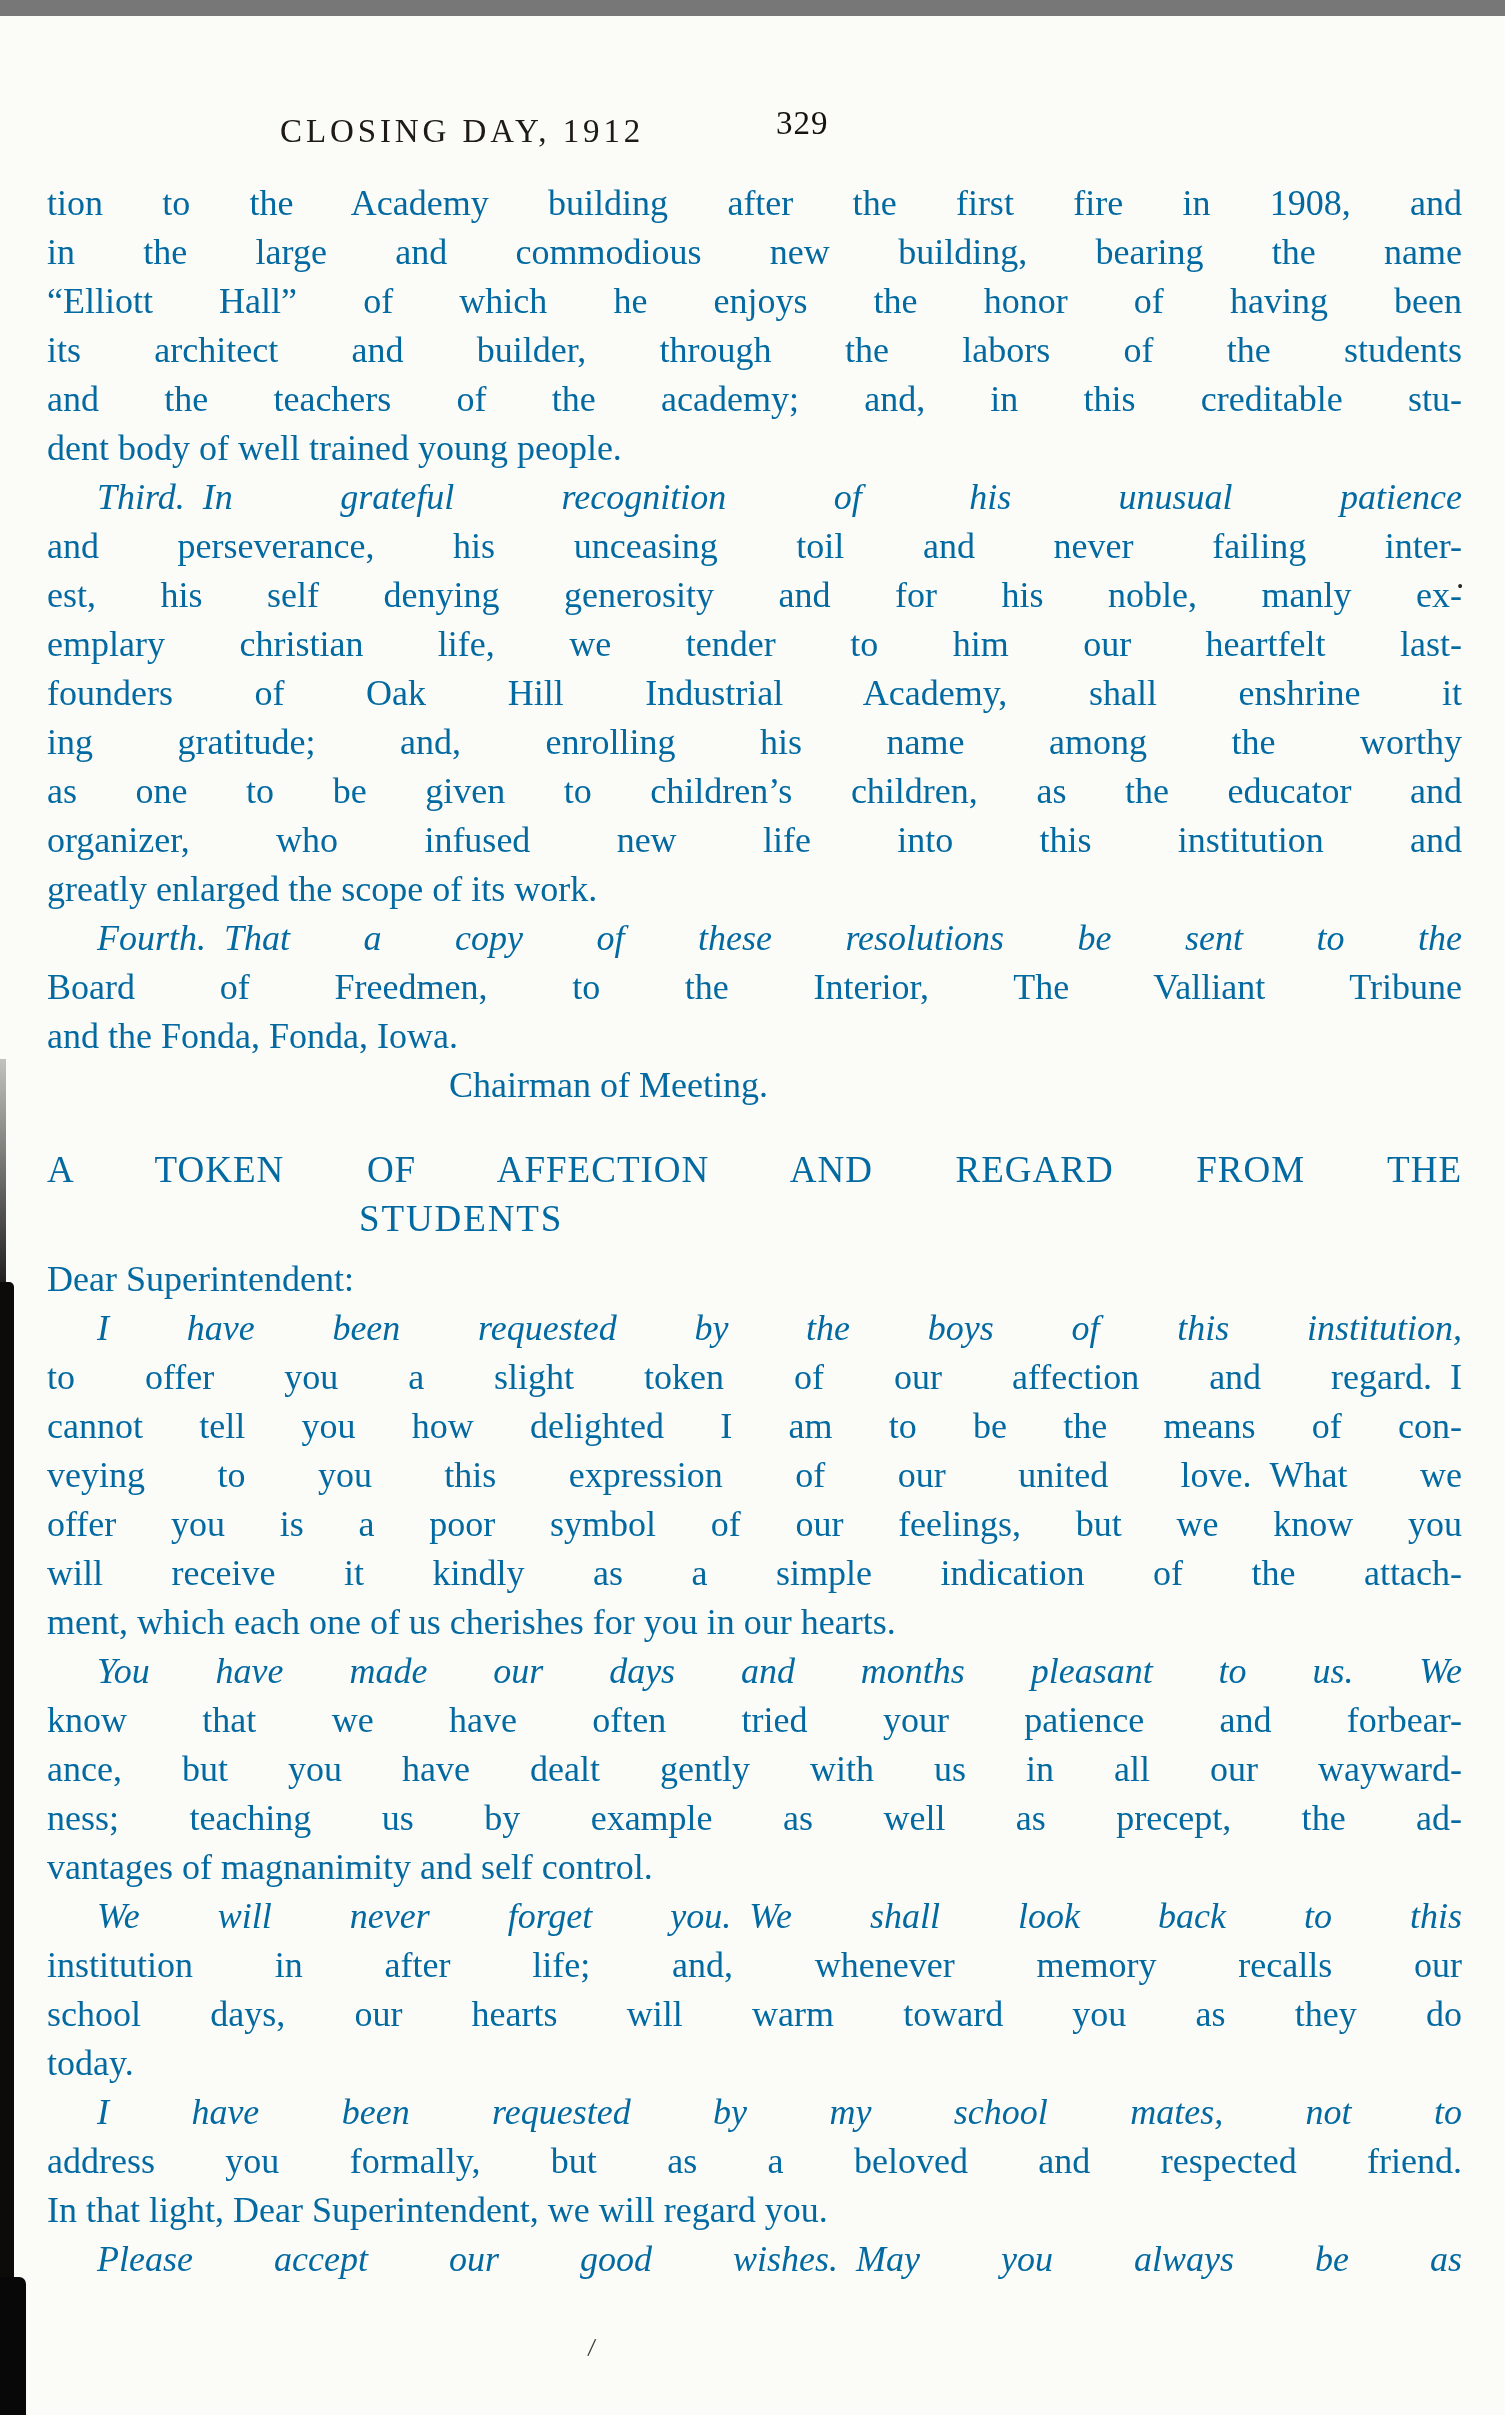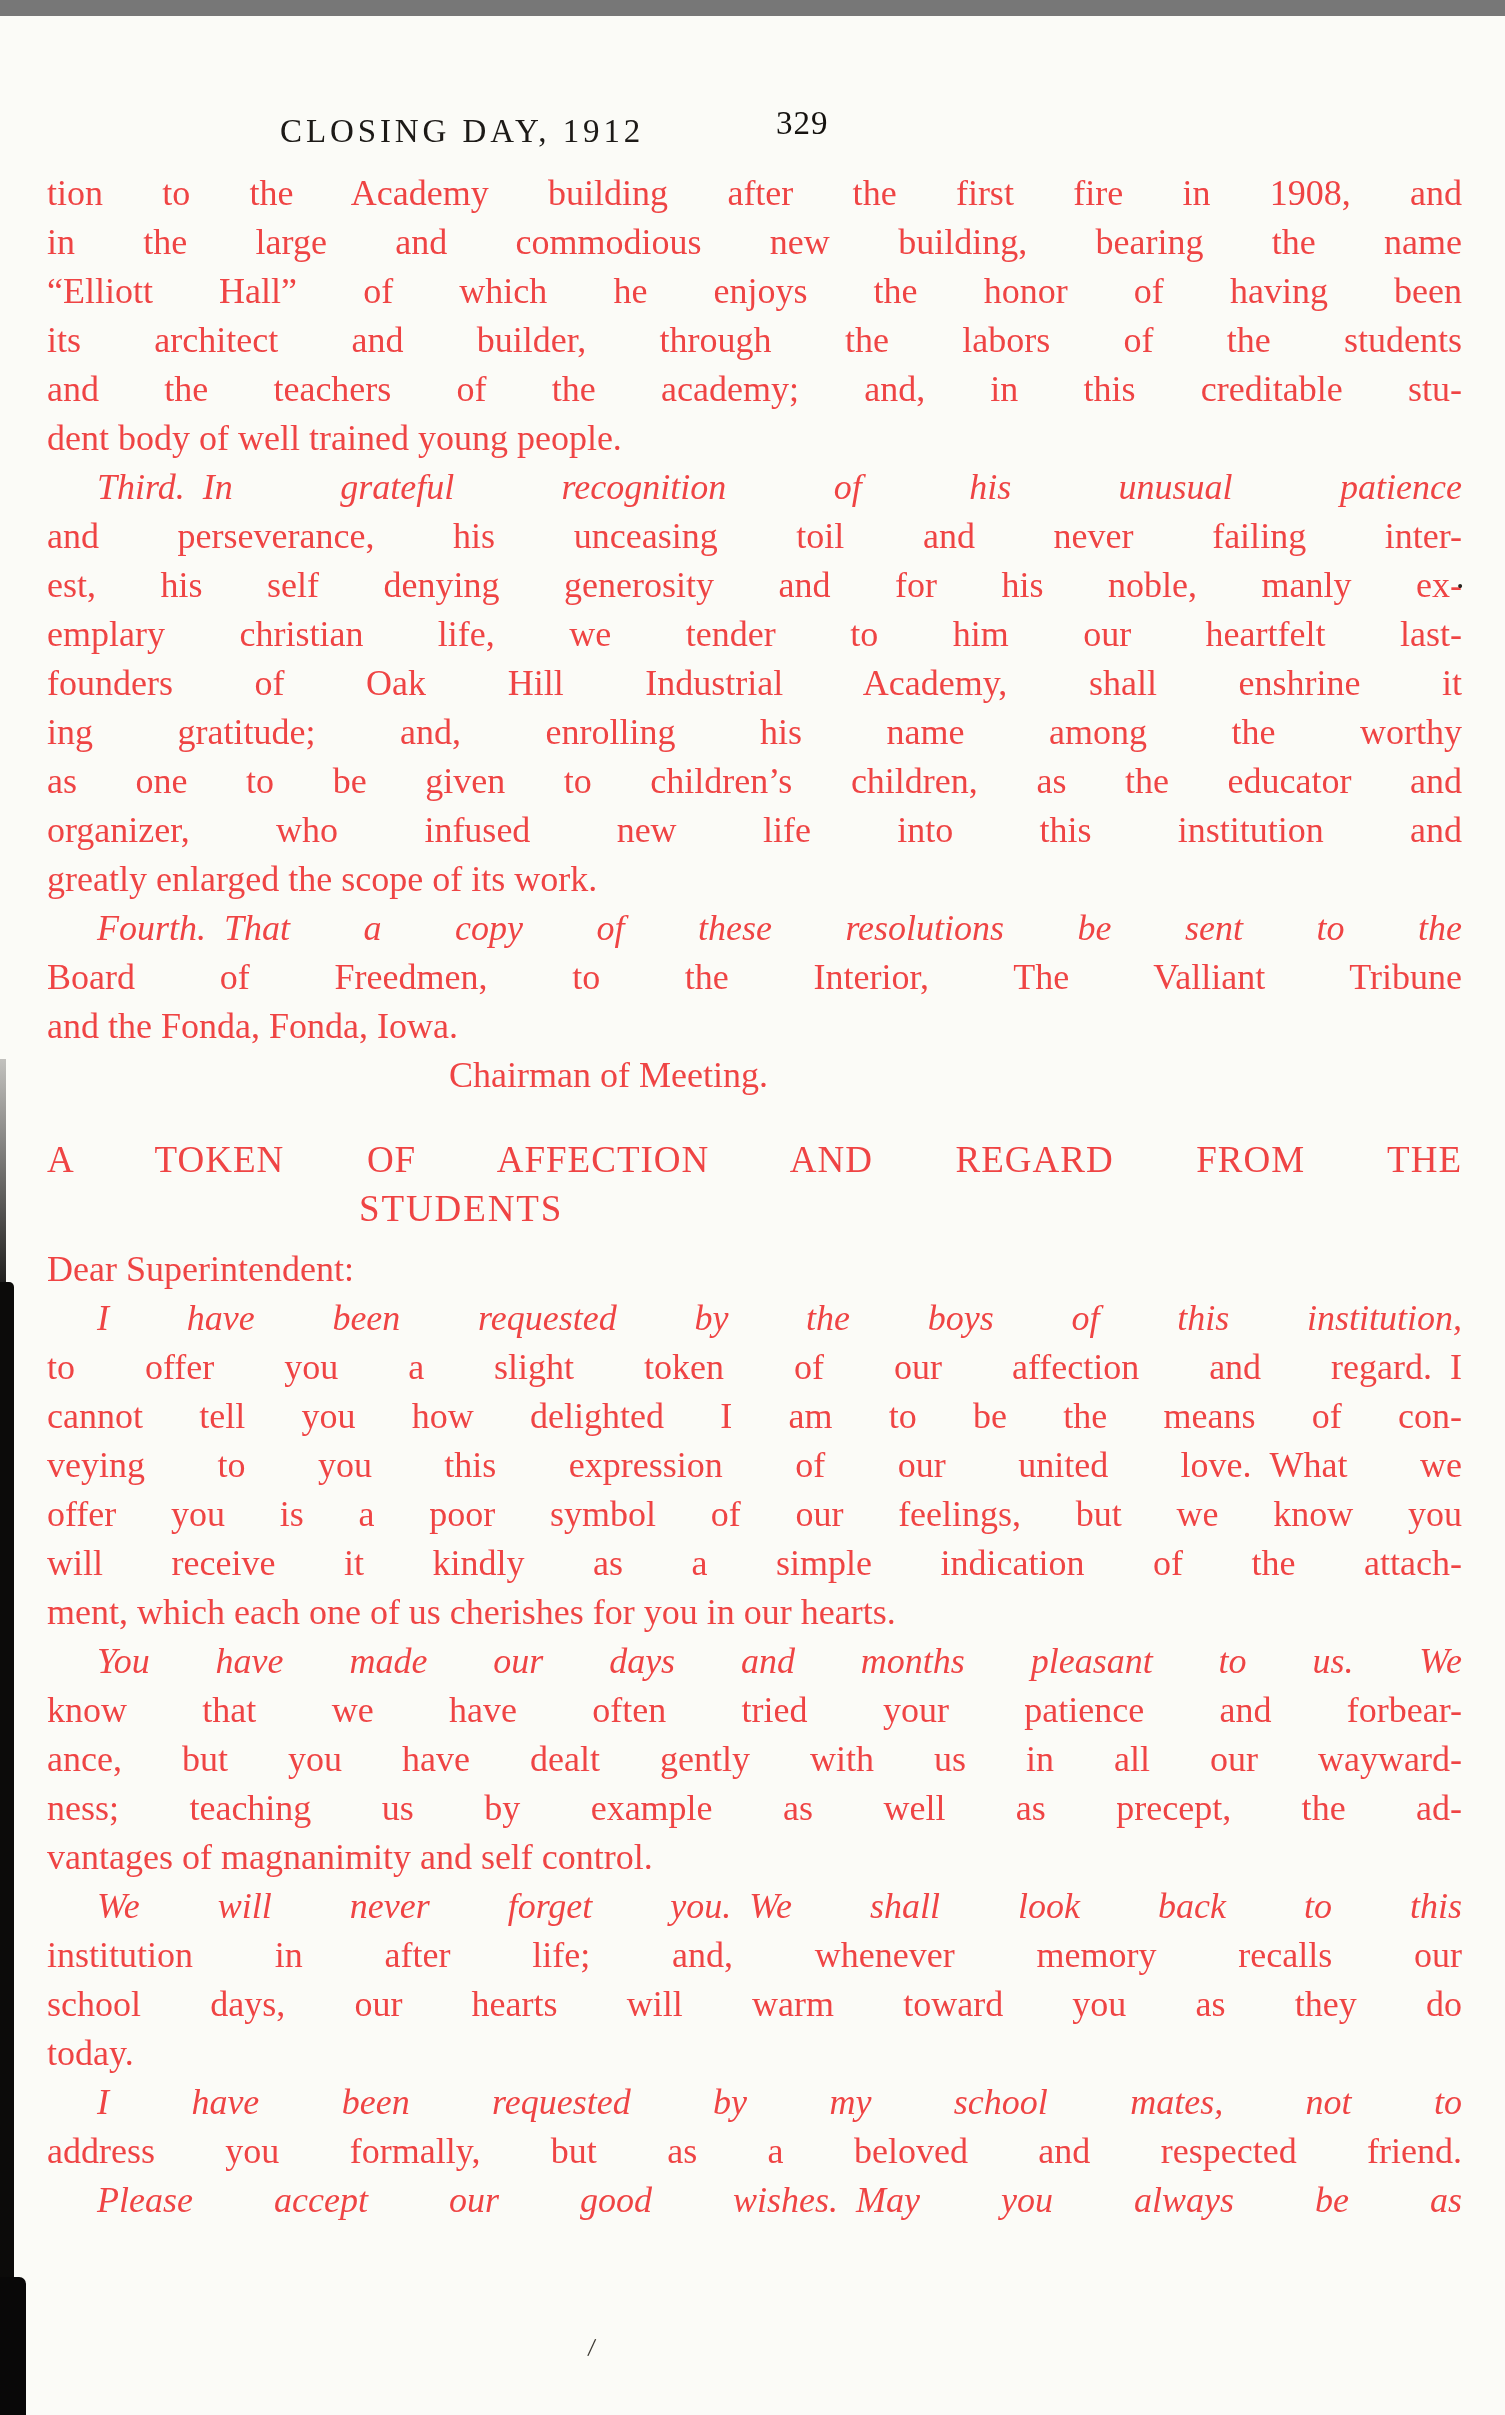--- a/index.html
+++ b/index.html
@@ -19,22 +19,22 @@
   .rh-title {
     position: absolute; left: 280px; top: 7.8px;
     font-size: 33px; letter-spacing: 3.9px; color: #1d1a17; white-space: nowrap;
   }
   .rh-page {
     position: absolute; left: 776px; top: 0px;
     font-size: 33px; letter-spacing: 1px; color: #15120f;
   }
   
   .textblock {
-    position: absolute; left: 47px; top: 153px; width: 1415px;
-    font-size: 36px; line-height: 49px; color: #ef4444;
+    position: absolute; left: 47px; top: 163px; width: 1415px;
+    font-size: 36px; line-height: 49px; color: #0369a1;
   }
   .para { margin: 0; }
   .jline, .lline { display: block; }
   .jline { text-align: justify; text-align-last: justify; }
   .lline { text-align: left; text-align-last: left; }
   .ind { padding-left: 50px; font-style: italic; }
   .sig-name { display: block; margin-left: 330px; white-space: nowrap; }
   .sig-role { display: block; margin-left: 402px; white-space: nowrap; }
   .heading { margin-top: 35px; }
   .heading-l1 { display: block; font-size: 37px; letter-spacing: 1px; text-align: justify; text-align-last: justify; }
@@ -135,20 +135,21 @@
     <p class="para">
       <span class="jline ind">We will never forget you. We shall look back to this</span>
       <span class="jline">institution in after life; and, whenever memory recalls our</span>
       <span class="jline">school days, our hearts will warm toward you as they do</span>
       <span class="lline">today.</span>
     </p>
 
     <p class="para">
       <span class="jline ind">I have been requested by my school mates, not to</span>
       <span class="jline">address you formally, but as a beloved and respected friend.</span>
+      <span class="lline">In that light, Dear Superintendent, we will regard you.</span>
     </p>
 
     <p class="para">
       <span class="jline ind">Please accept our good wishes. May you always be as</span>
     </p>
 
   </main>
 
   <div class="bar-thin"></div>
   <div class="bar-main"></div>

